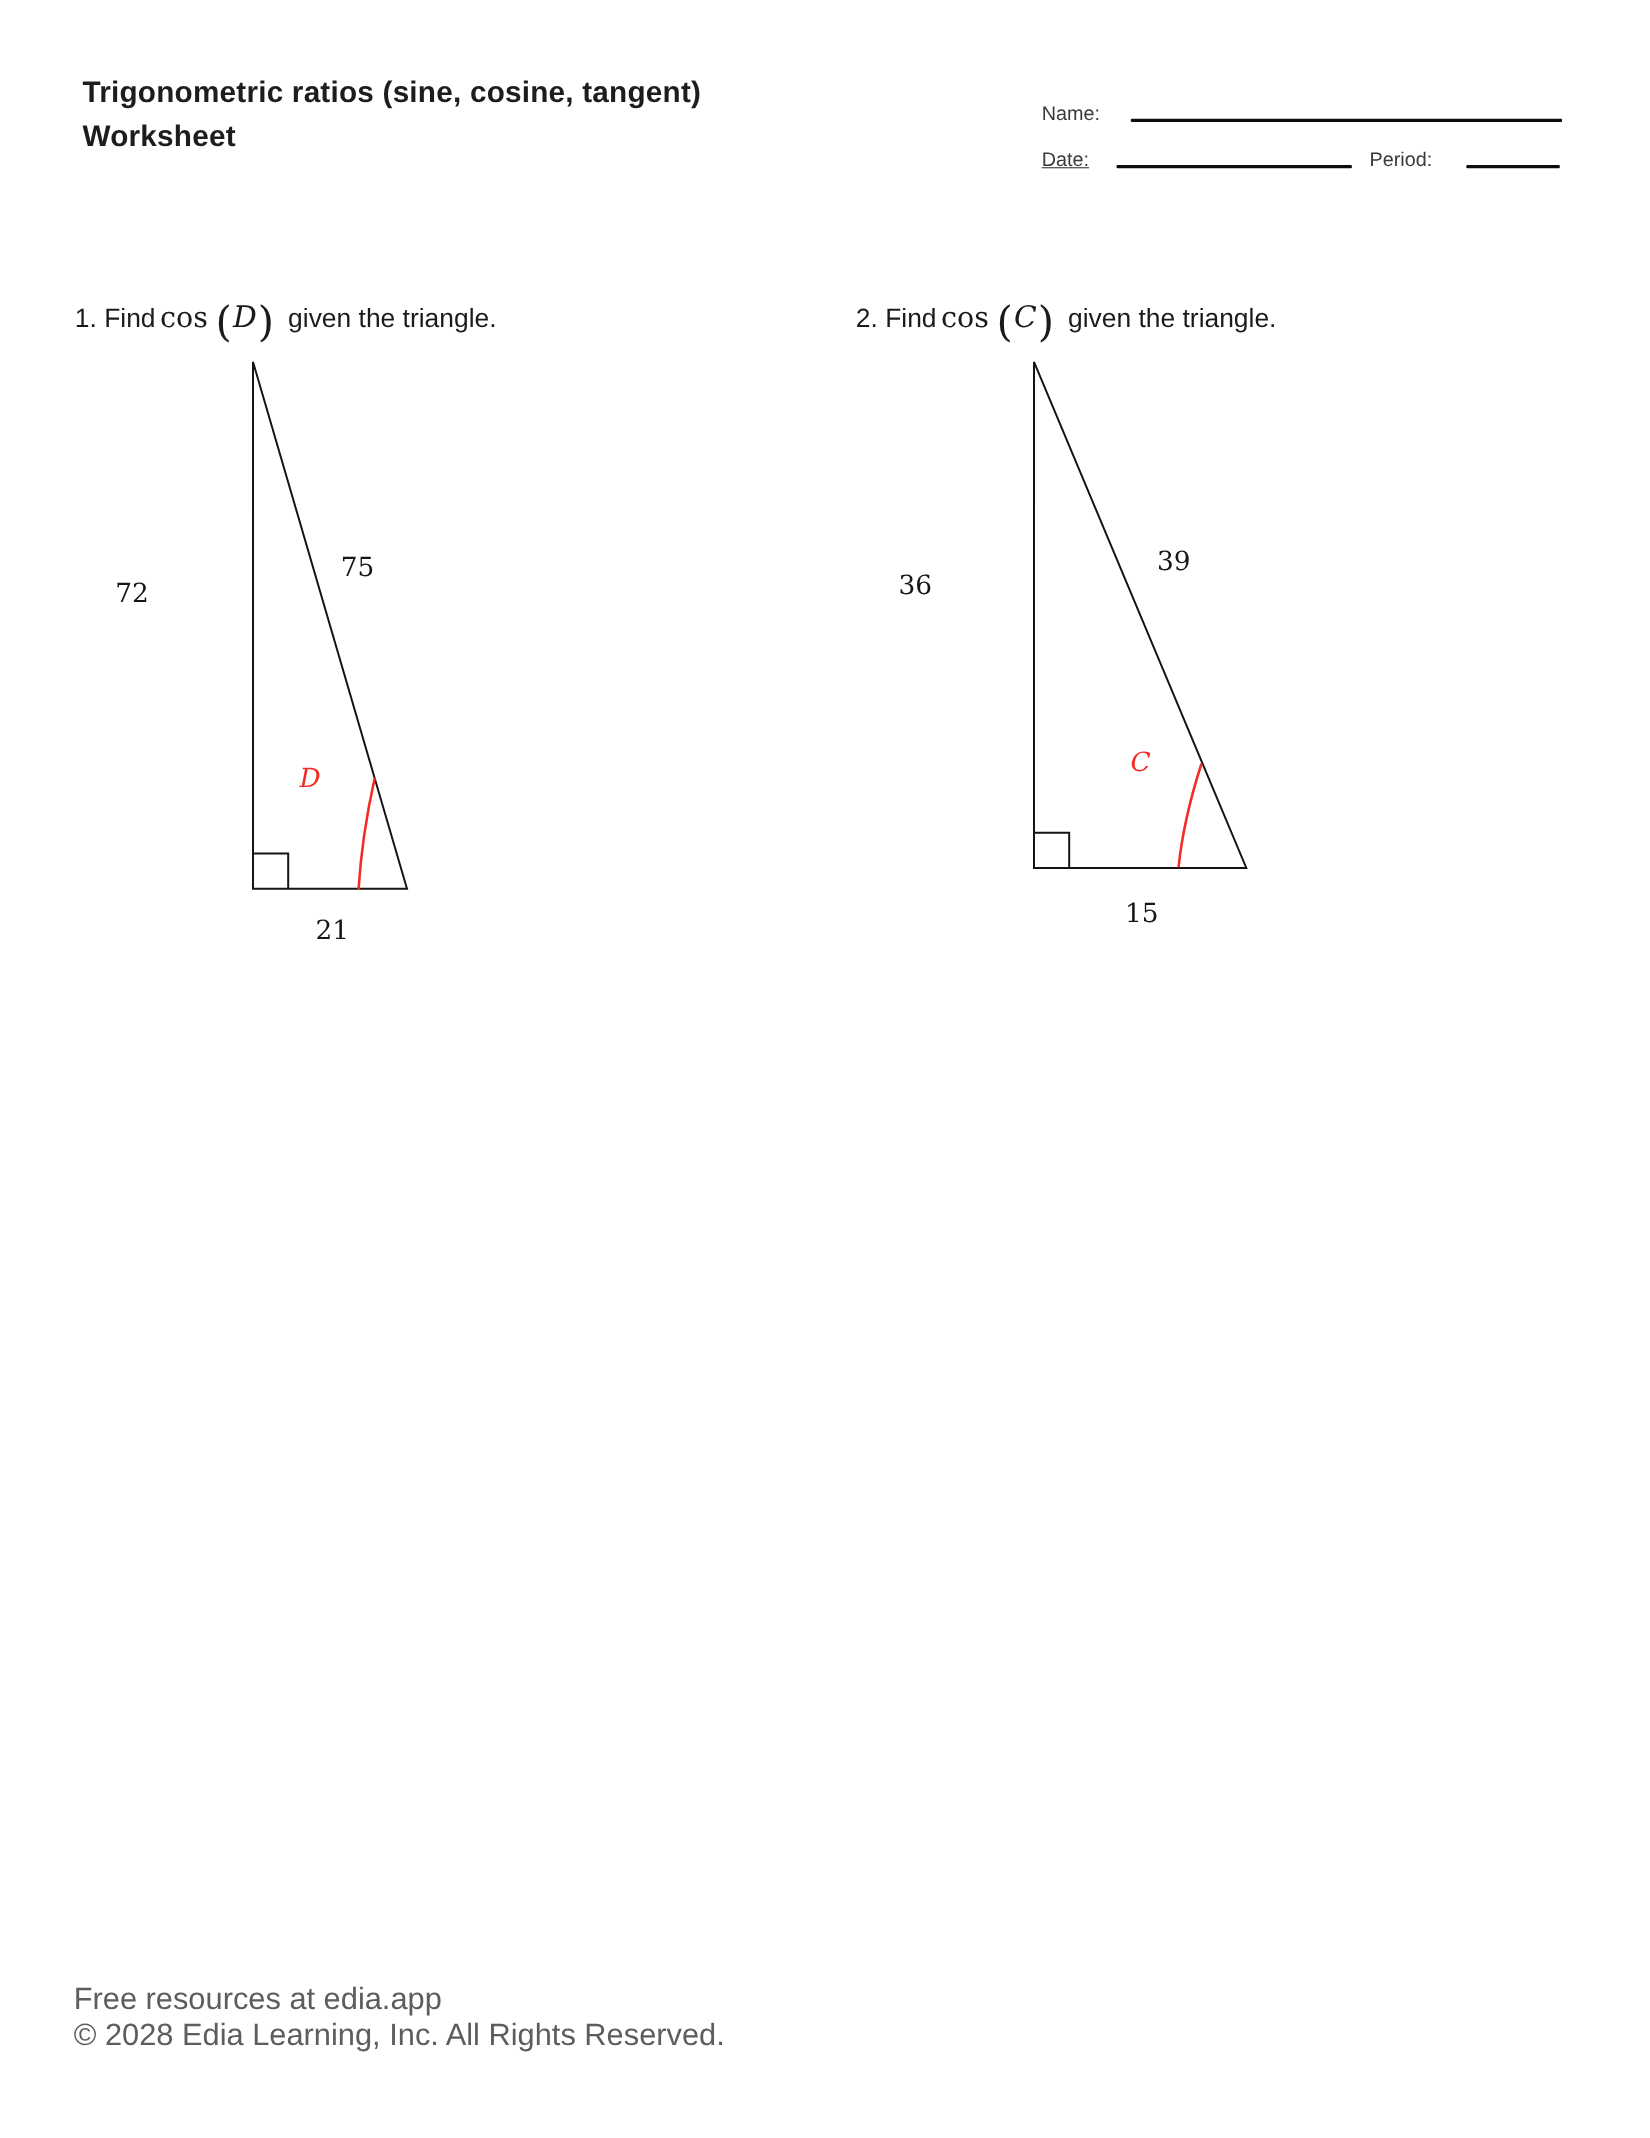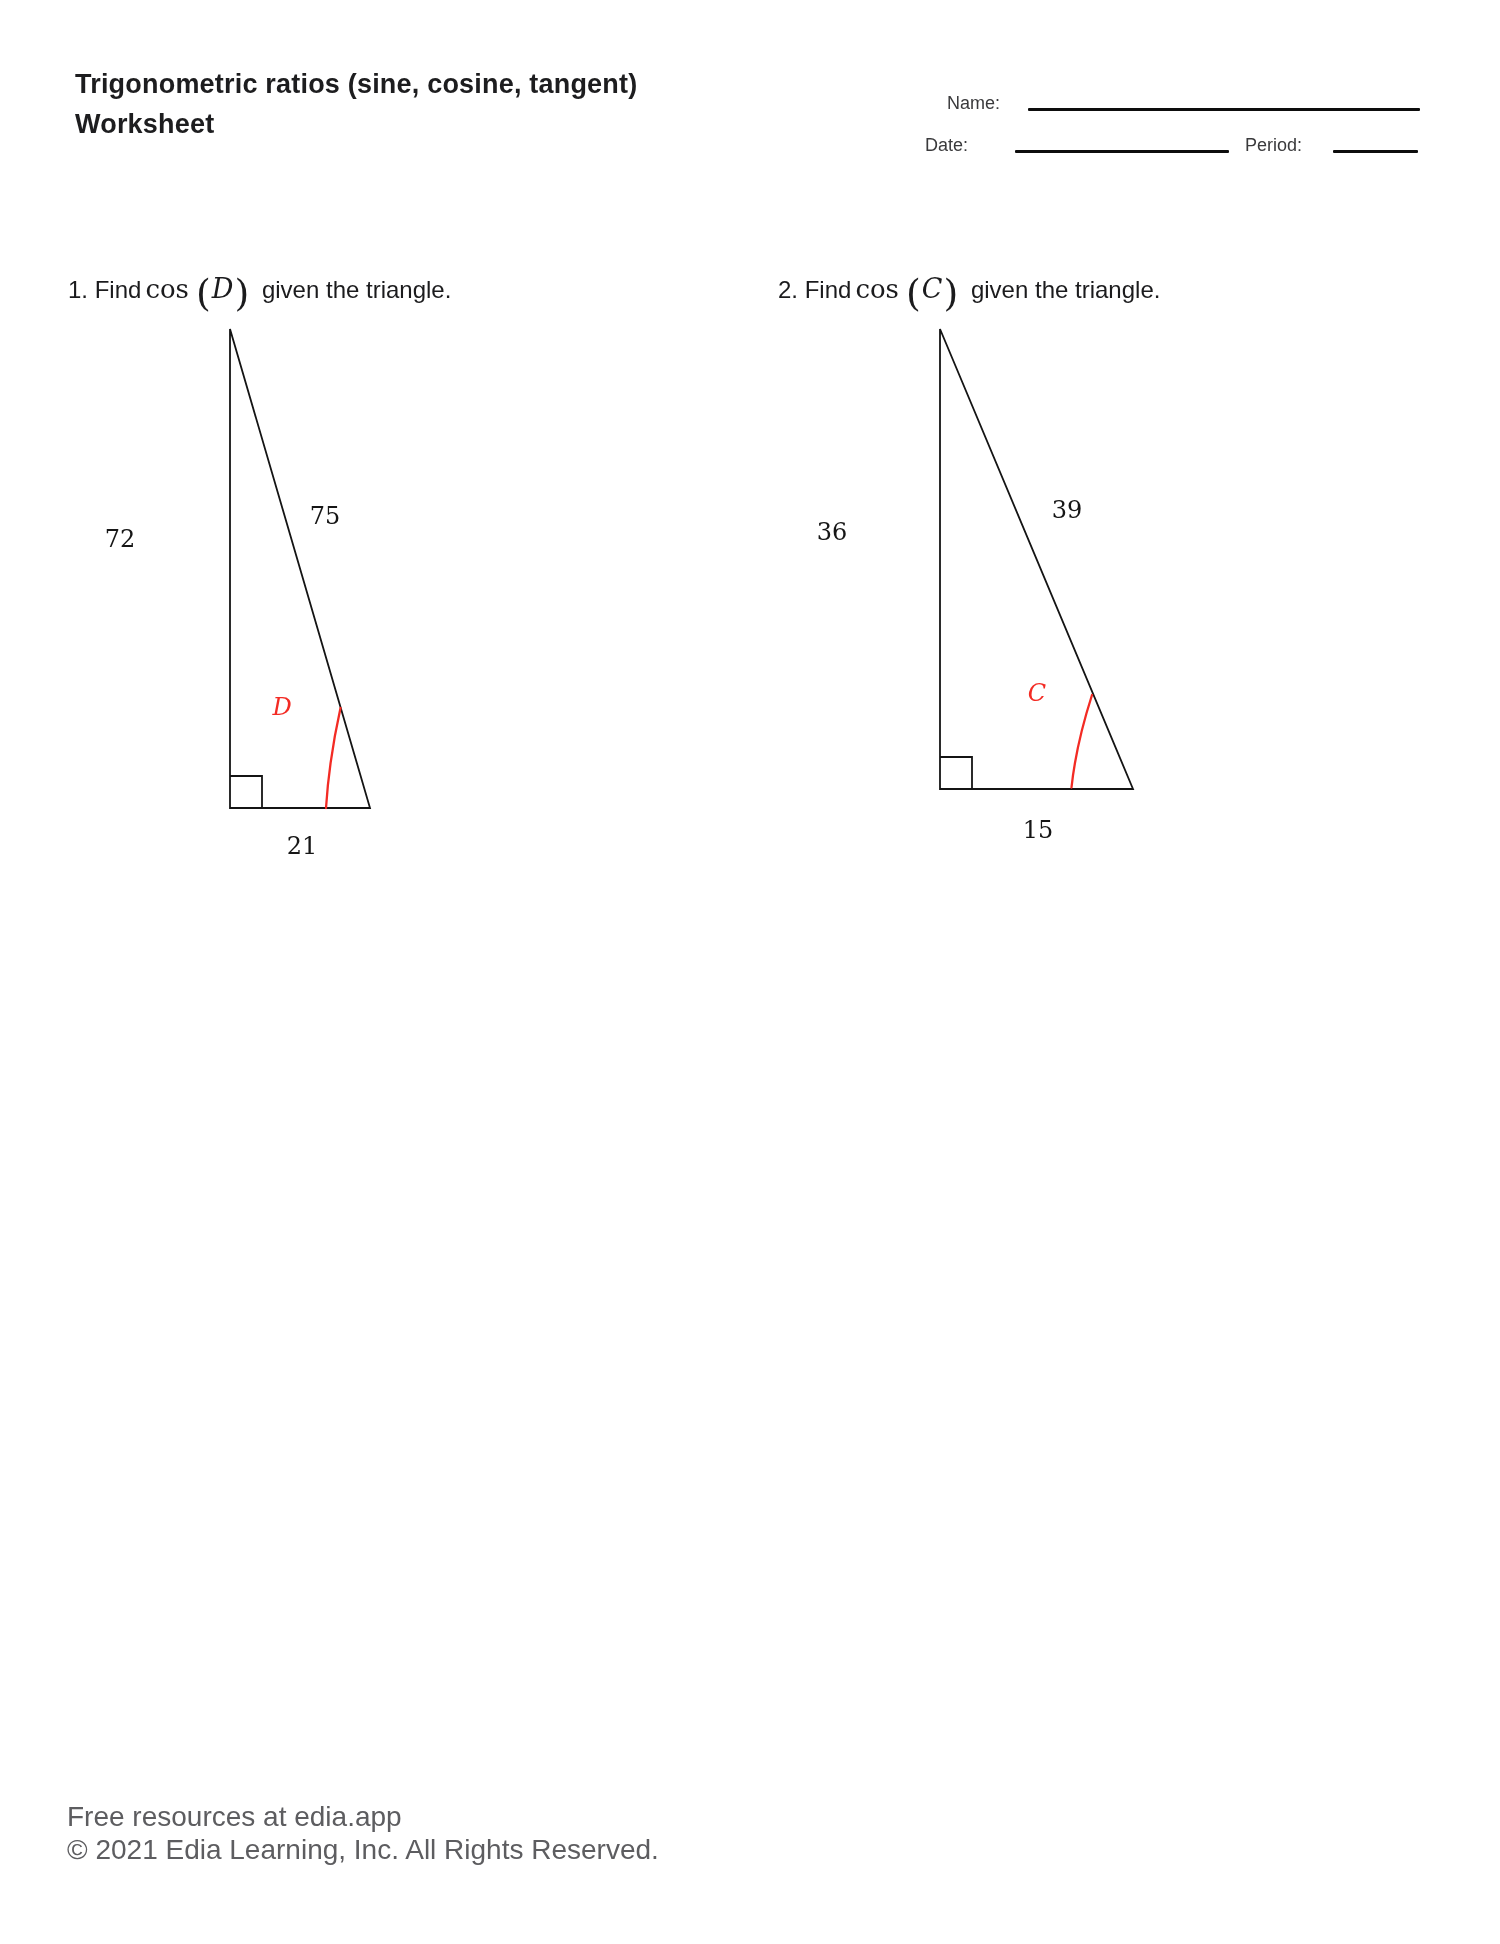--- a/index.html
+++ b/index.html
@@ -96,21 +96,21 @@
 <div class="page">
 
   <div class="title">
     <div>Trigonometric ratios (sine, cosine, tangent)</div>
     <div>Worksheet</div>
   </div>
 
   <div class="hlabel" style="left:947px; top:93px;">Name:</div>
   <div class="hline" style="left:1028px; top:108px; width:392px;"></div>
 
-  <div class="hlabel" style="left:925px; top:135px;">Date:</div>
+  <div class="hlabel" style="left:947px; top:135px;text-decoration:underline;">Date:</div>
   <div class="hline" style="left:1015px; top:150px; width:214px;"></div>
 
   <div class="hlabel" style="left:1245px; top:135px;">Period:</div>
   <div class="hline" style="left:1333px; top:150px; width:85px;"></div>
 
   <div class="problem" style="left:68px;">
     <span>1.</span>
     <span>Find</span><span class="math"><span class="fn">cos</span><span class="paren open">(</span><span class="var">D</span><span class="paren">)</span></span>
     <span class="suffix">given the triangle.</span>
   </div>
@@ -136,16 +136,16 @@
     <path class="ra-mark" d="M 940 757 L 972 757 L 972 789"></path>
     <path class="angle-arc" d="M 1092 695 Q 1076 745 1071.5 787.5"></path>
     <text class="tlabel" x="832" y="540">36</text>
     <text class="tlabel" x="1067" y="518">39</text>
     <text class="tlabel" x="1038" y="838">15</text>
     <text class="tangle" x="1037" y="701">C</text>
   </svg>
 
   <div class="footer">
     <div>Free resources at edia.app</div>
-    <div>© 2021 Edia Learning, Inc. All Rights Reserved.</div>
+    <div>© 2028 Edia Learning, Inc. All Rights Reserved.</div>
   </div>
 
 </div>
 
 </body></html>

